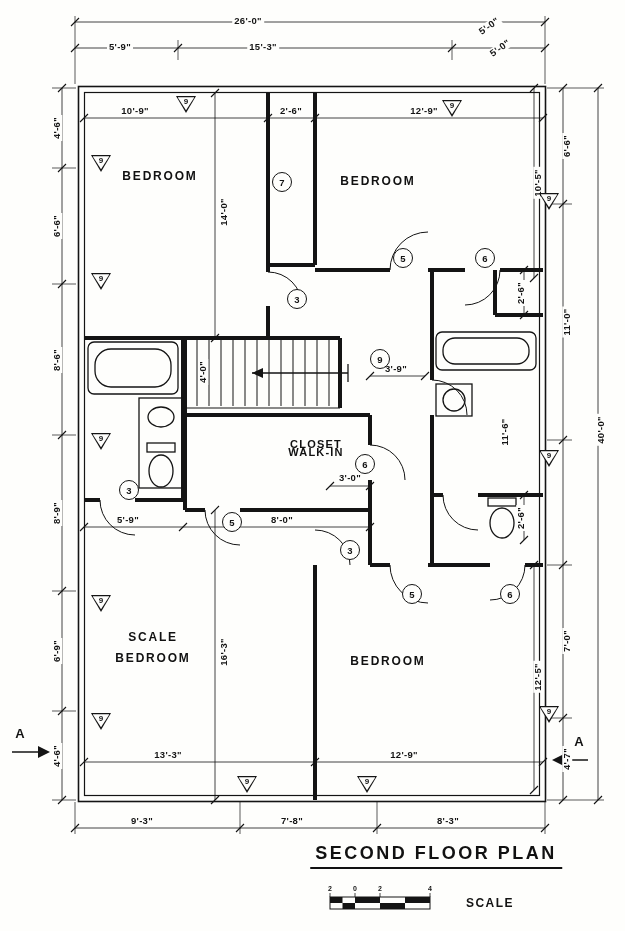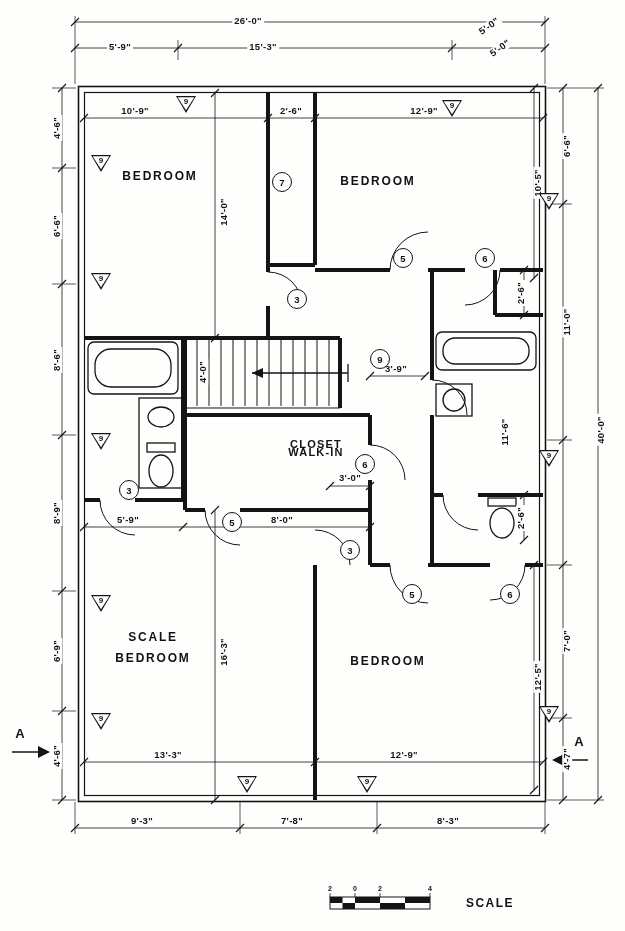--- a/index.html
+++ b/index.html
@@ -276,19 +276,20 @@
     </div>
   <div class="win" style="left:357px;top:776px">
       <div class="t1"></div>
       <div class="t2"></div>
       <span class="n">9</span>
     </div>
 
   <span class="sect" style="left:20px;top:733px">A</span>
   <span class="sect" style="left:579px;top:741px">A</span>
 
+  <span class="title" style="left:436px;top:856px">SECOND FLOOR PLAN</span>
   <span class="scaletxt" style="left:490px;top:903px">SCALE</span>
   <span class="stick" style="left:330px;top:888px">2</span>
   <span class="stick" style="left:355px;top:888px">0</span>
   <span class="stick" style="left:380px;top:888px">2</span>
   <span class="stick" style="left:430px;top:888px">4</span>
 
 </div>
 
 </body></html>

